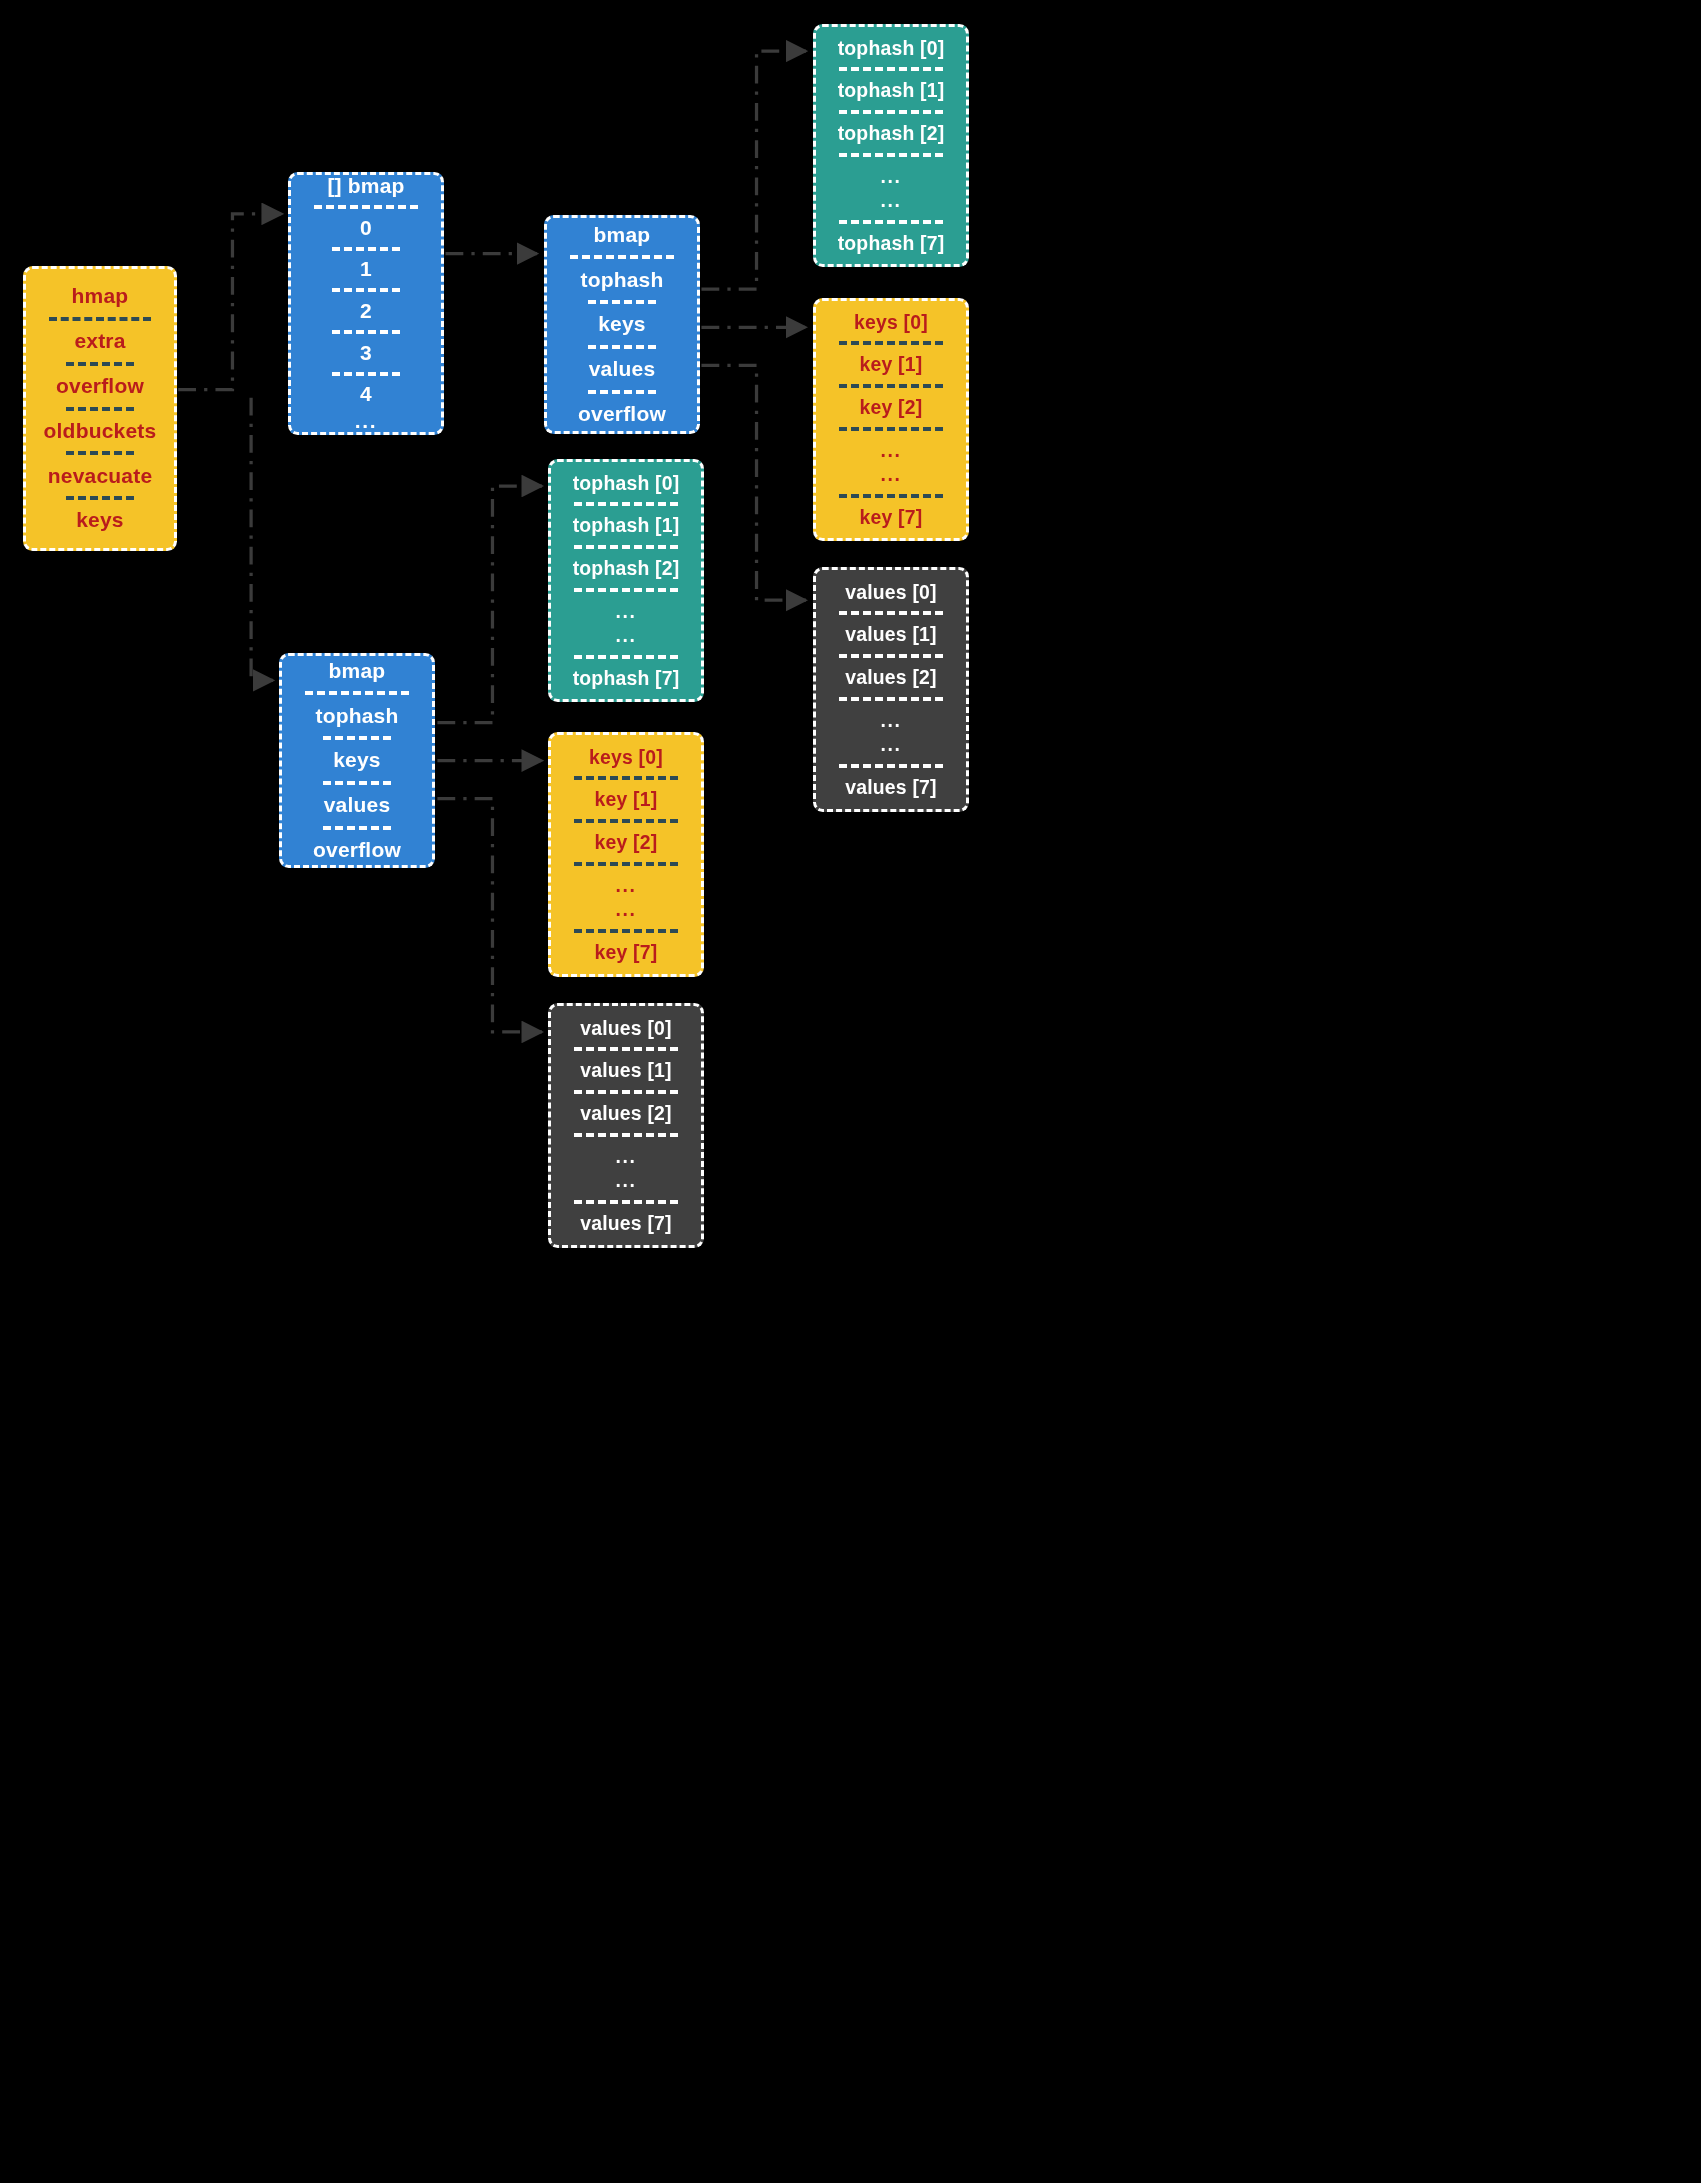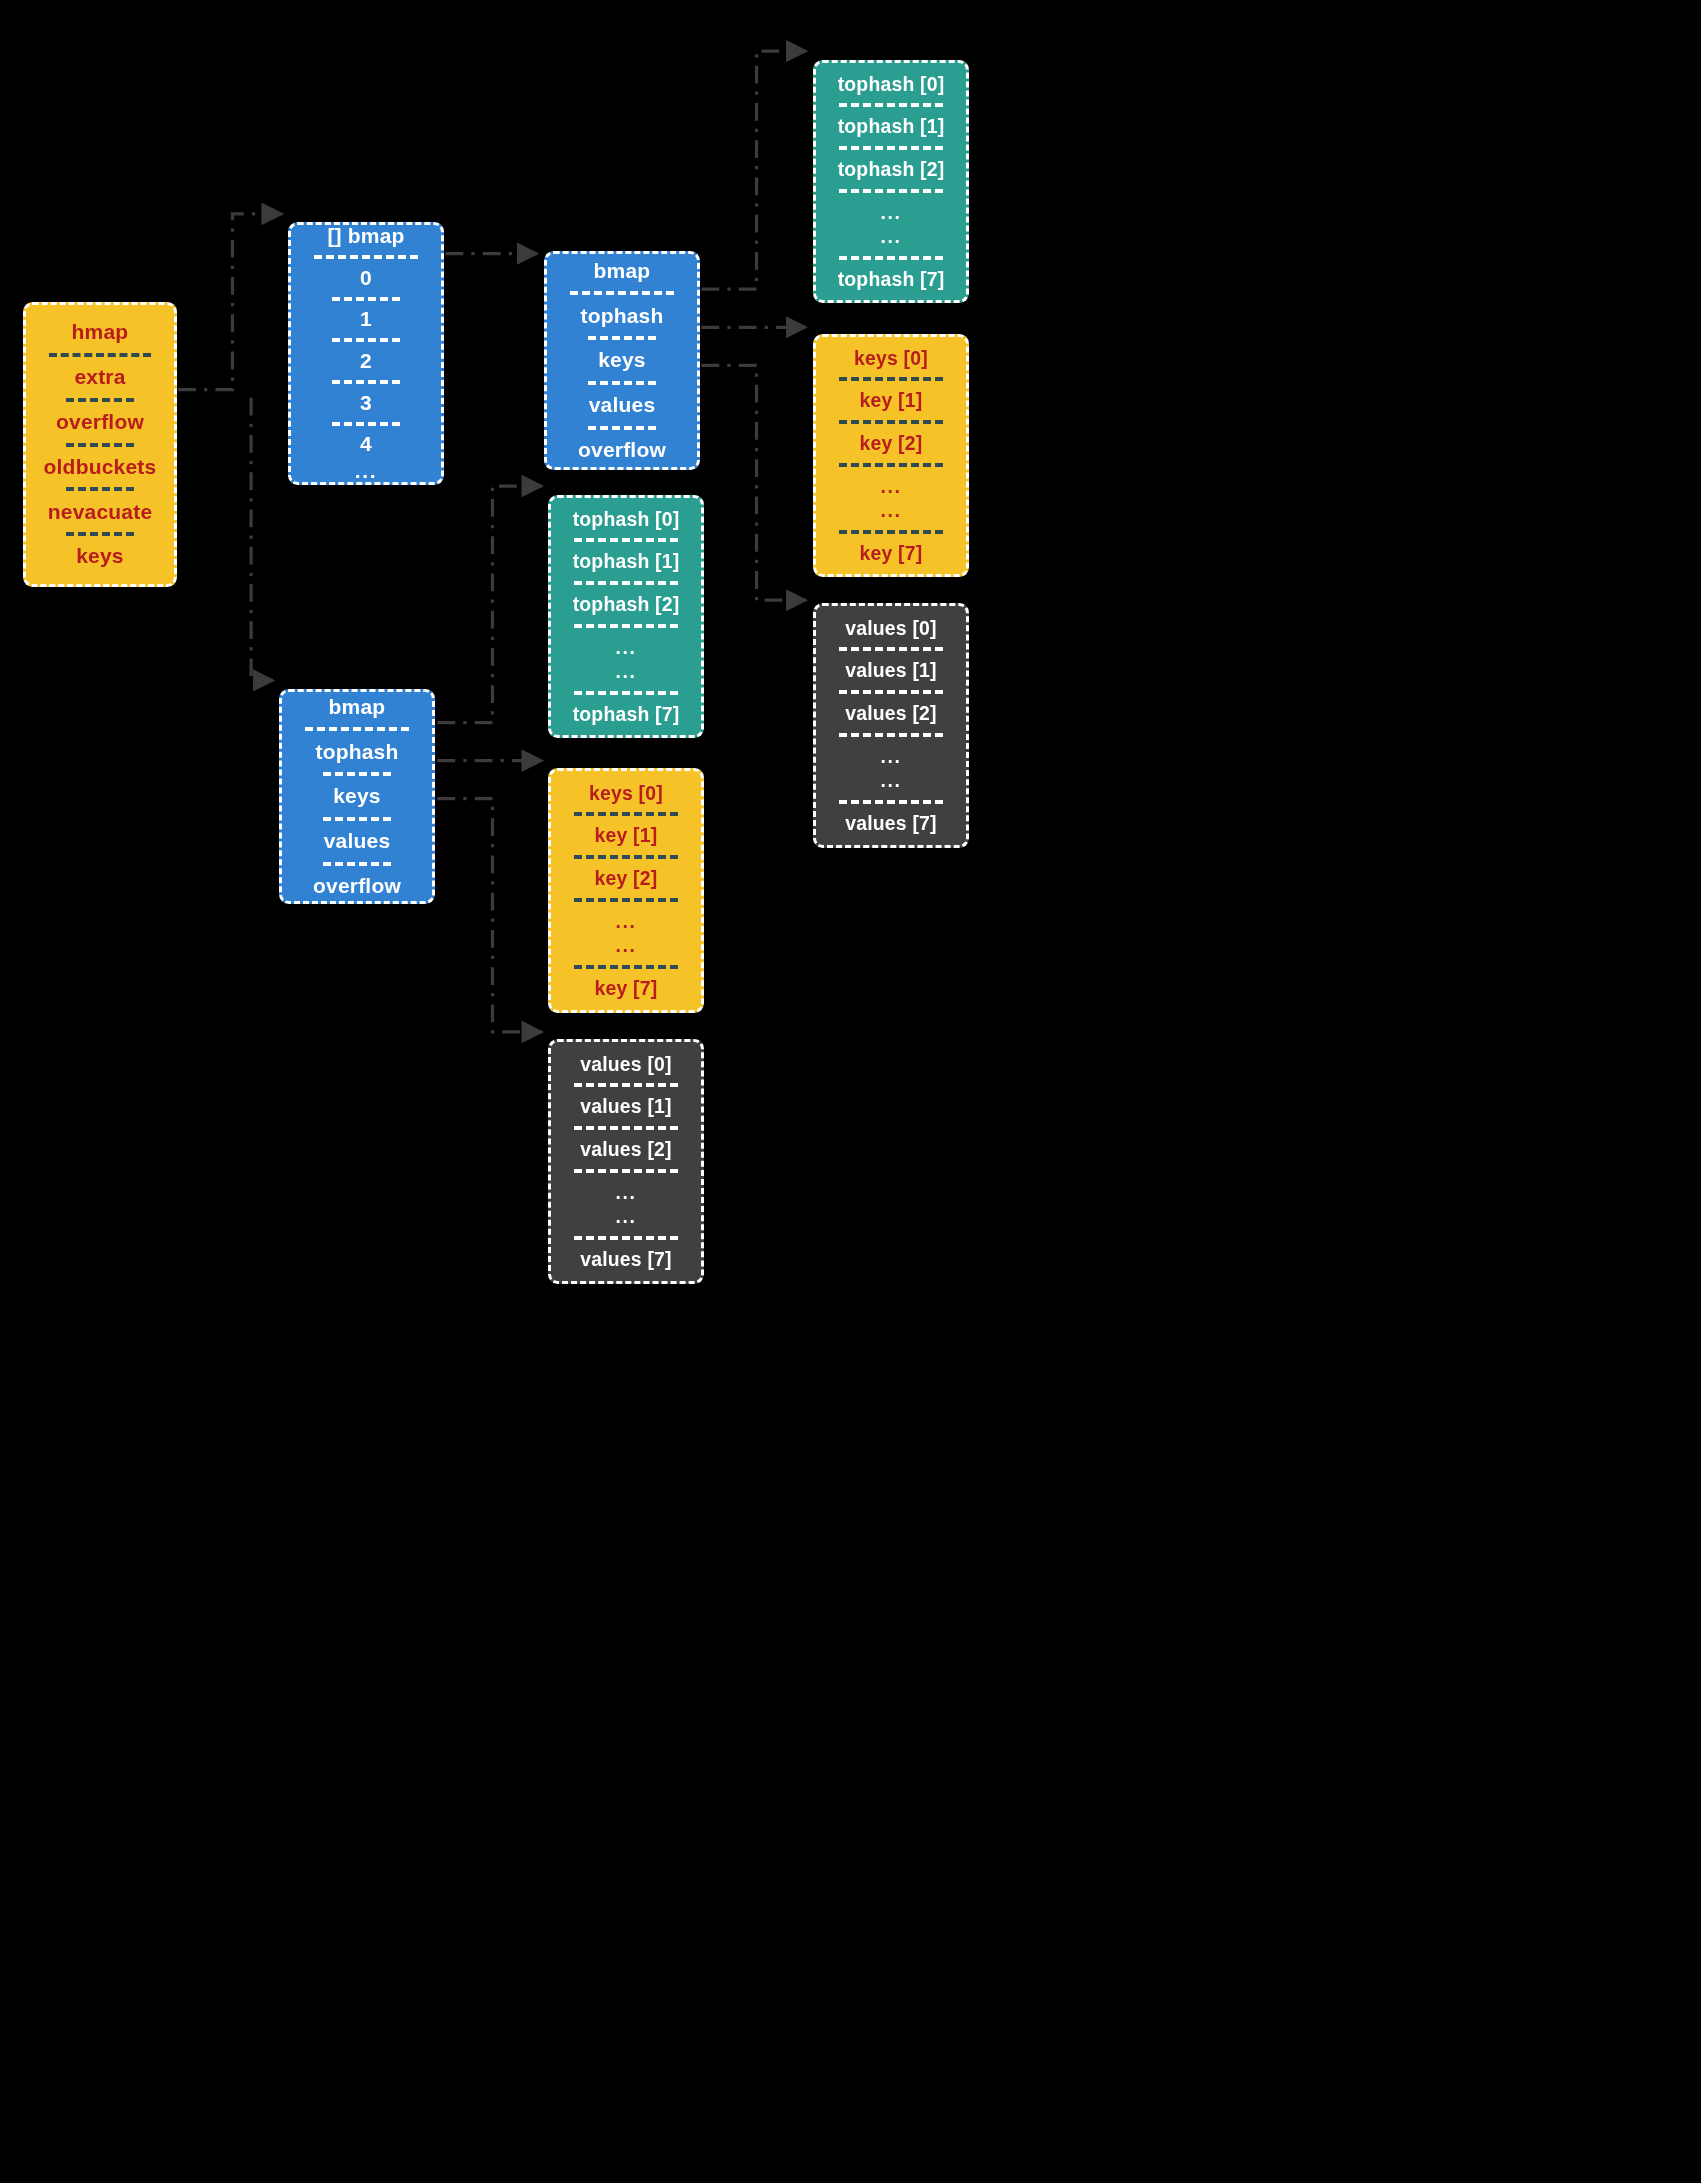--- a/index.html
+++ b/index.html
@@ -32,21 +32,20 @@
   .node {
     position: absolute;
     z-index: 2;
     border-radius: 9.7px;
     border: 3.2px dashed #ffffff;
     box-sizing: border-box;
     display: flex;
     flex-direction: column;
     justify-content: center;
     padding: 8px 16px;
-    margin-top: 36px;
   }
   .node.yellow { background: #f5c328; }
   .node.blue   { background: #3182d3; }
   .node.teal   { background: #2b9e92; }
   .node.red    { background: #404040; }
 
   .row {
     text-align: center;
     font-weight: bold;
     line-height: 1.25;
@@ -67,21 +66,21 @@
   .node.yellow .sep { border-color: #2d4a55; }
   .node.blue .sep,
   .node.teal .sep,
   .node.red .sep { border-color: #ffffff; }
 
   .sep.wide   { width: 88%; }
   .sep.narrow { width: 58%; }
 
   
   #node-hmap        { left: 23px;   top: 266px;  width: 154px;  height: 285px;  font-size: 21px; }
-  #node-bmap-array  { left: 288px;  top: 186px;  width: 156px;  height: 263px;  font-size: 21px; }
+  #node-bmap-array  { left: 288px;  top: 172px;  width: 156px;  height: 263px;  font-size: 21px; }
   #node-bmap-1      { left: 544px;  top: 215px;  width: 156px;  height: 219px;  font-size: 21px; }
   #node-bmap-2      { left: 279px;  top: 653px;  width: 156px;  height: 215px;  font-size: 21px; }
   #node-tophash-1   { left: 813px; top: 24px;   width: 156px;  height: 243px;  font-size: 19.4px; }
   #node-keys-1      { left: 813px; top: 298px;  width: 156px;  height: 243px;  font-size: 19.4px; }
   #node-values-1    { left: 813px; top: 567px;  width: 156px;  height: 245px;  font-size: 19.4px; }
   #node-tophash-2   { left: 548px;  top: 459px;  width: 156px;  height: 243px;  font-size: 19.4px; }
   #node-keys-2      { left: 548px;  top: 732px;  width: 156px;  height: 245px;  font-size: 19.4px; }
   #node-values-2    { left: 548px;  top: 1003px; width: 156px;  height: 245px;  font-size: 19.4px; }
 
   

